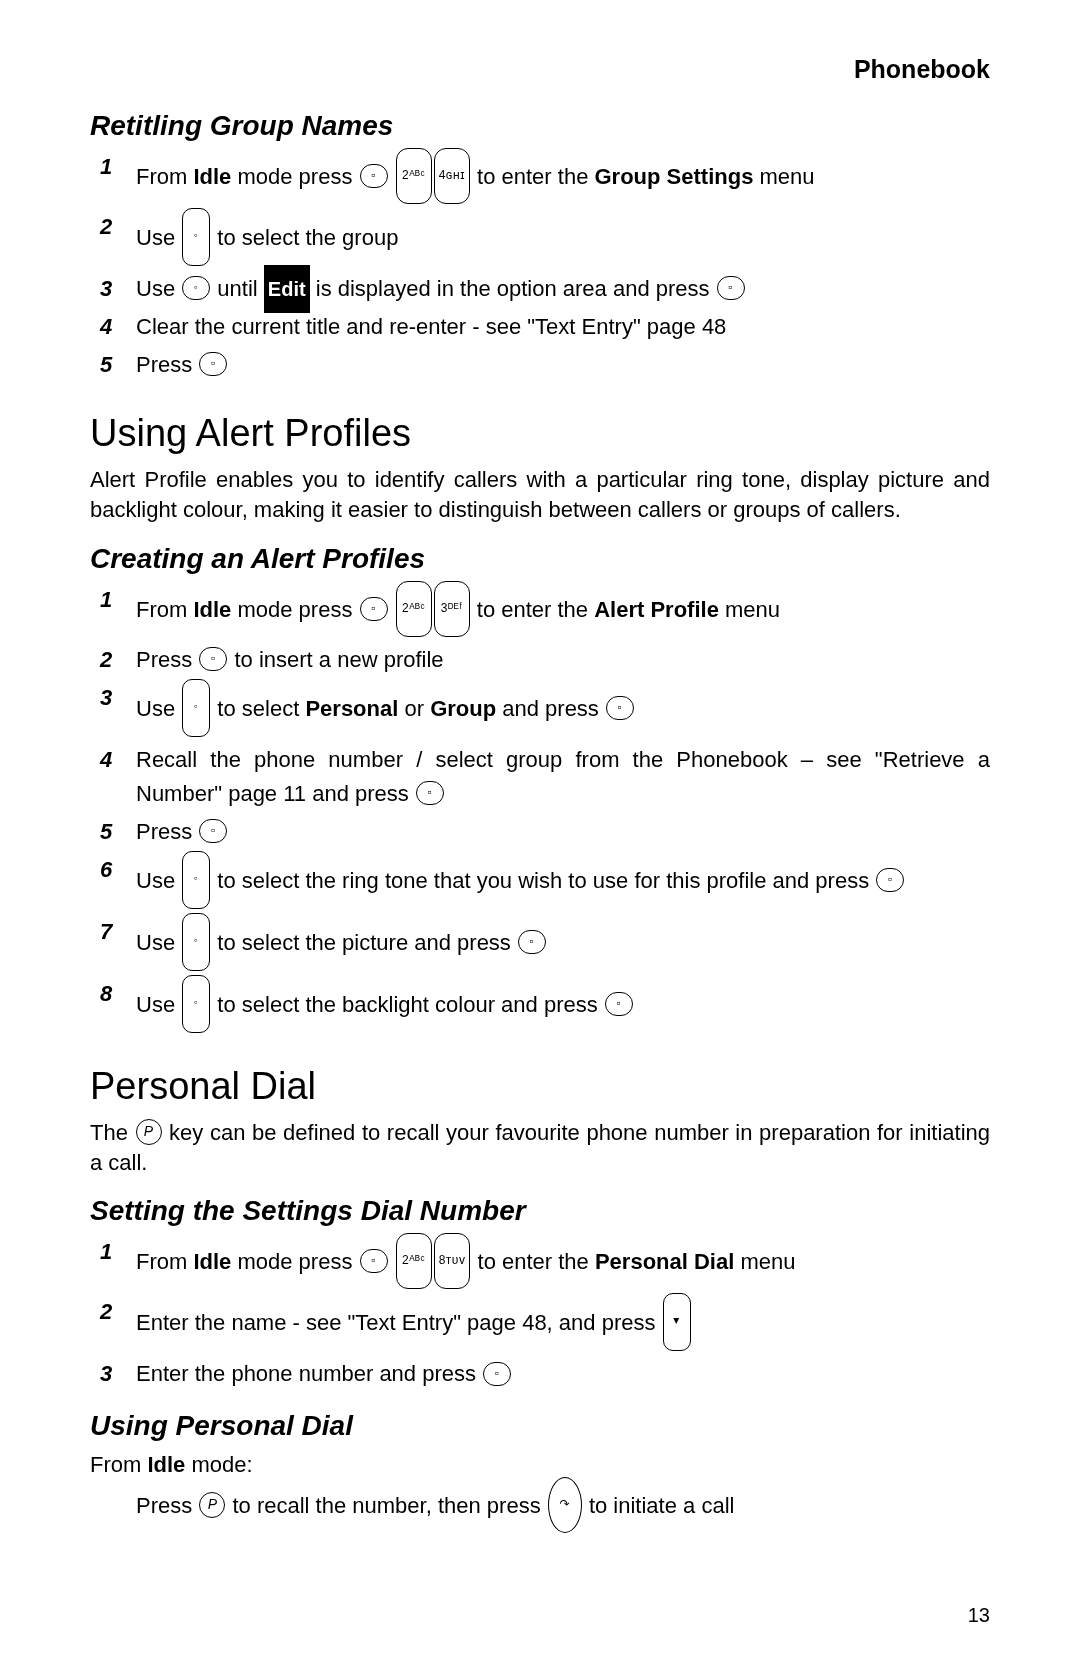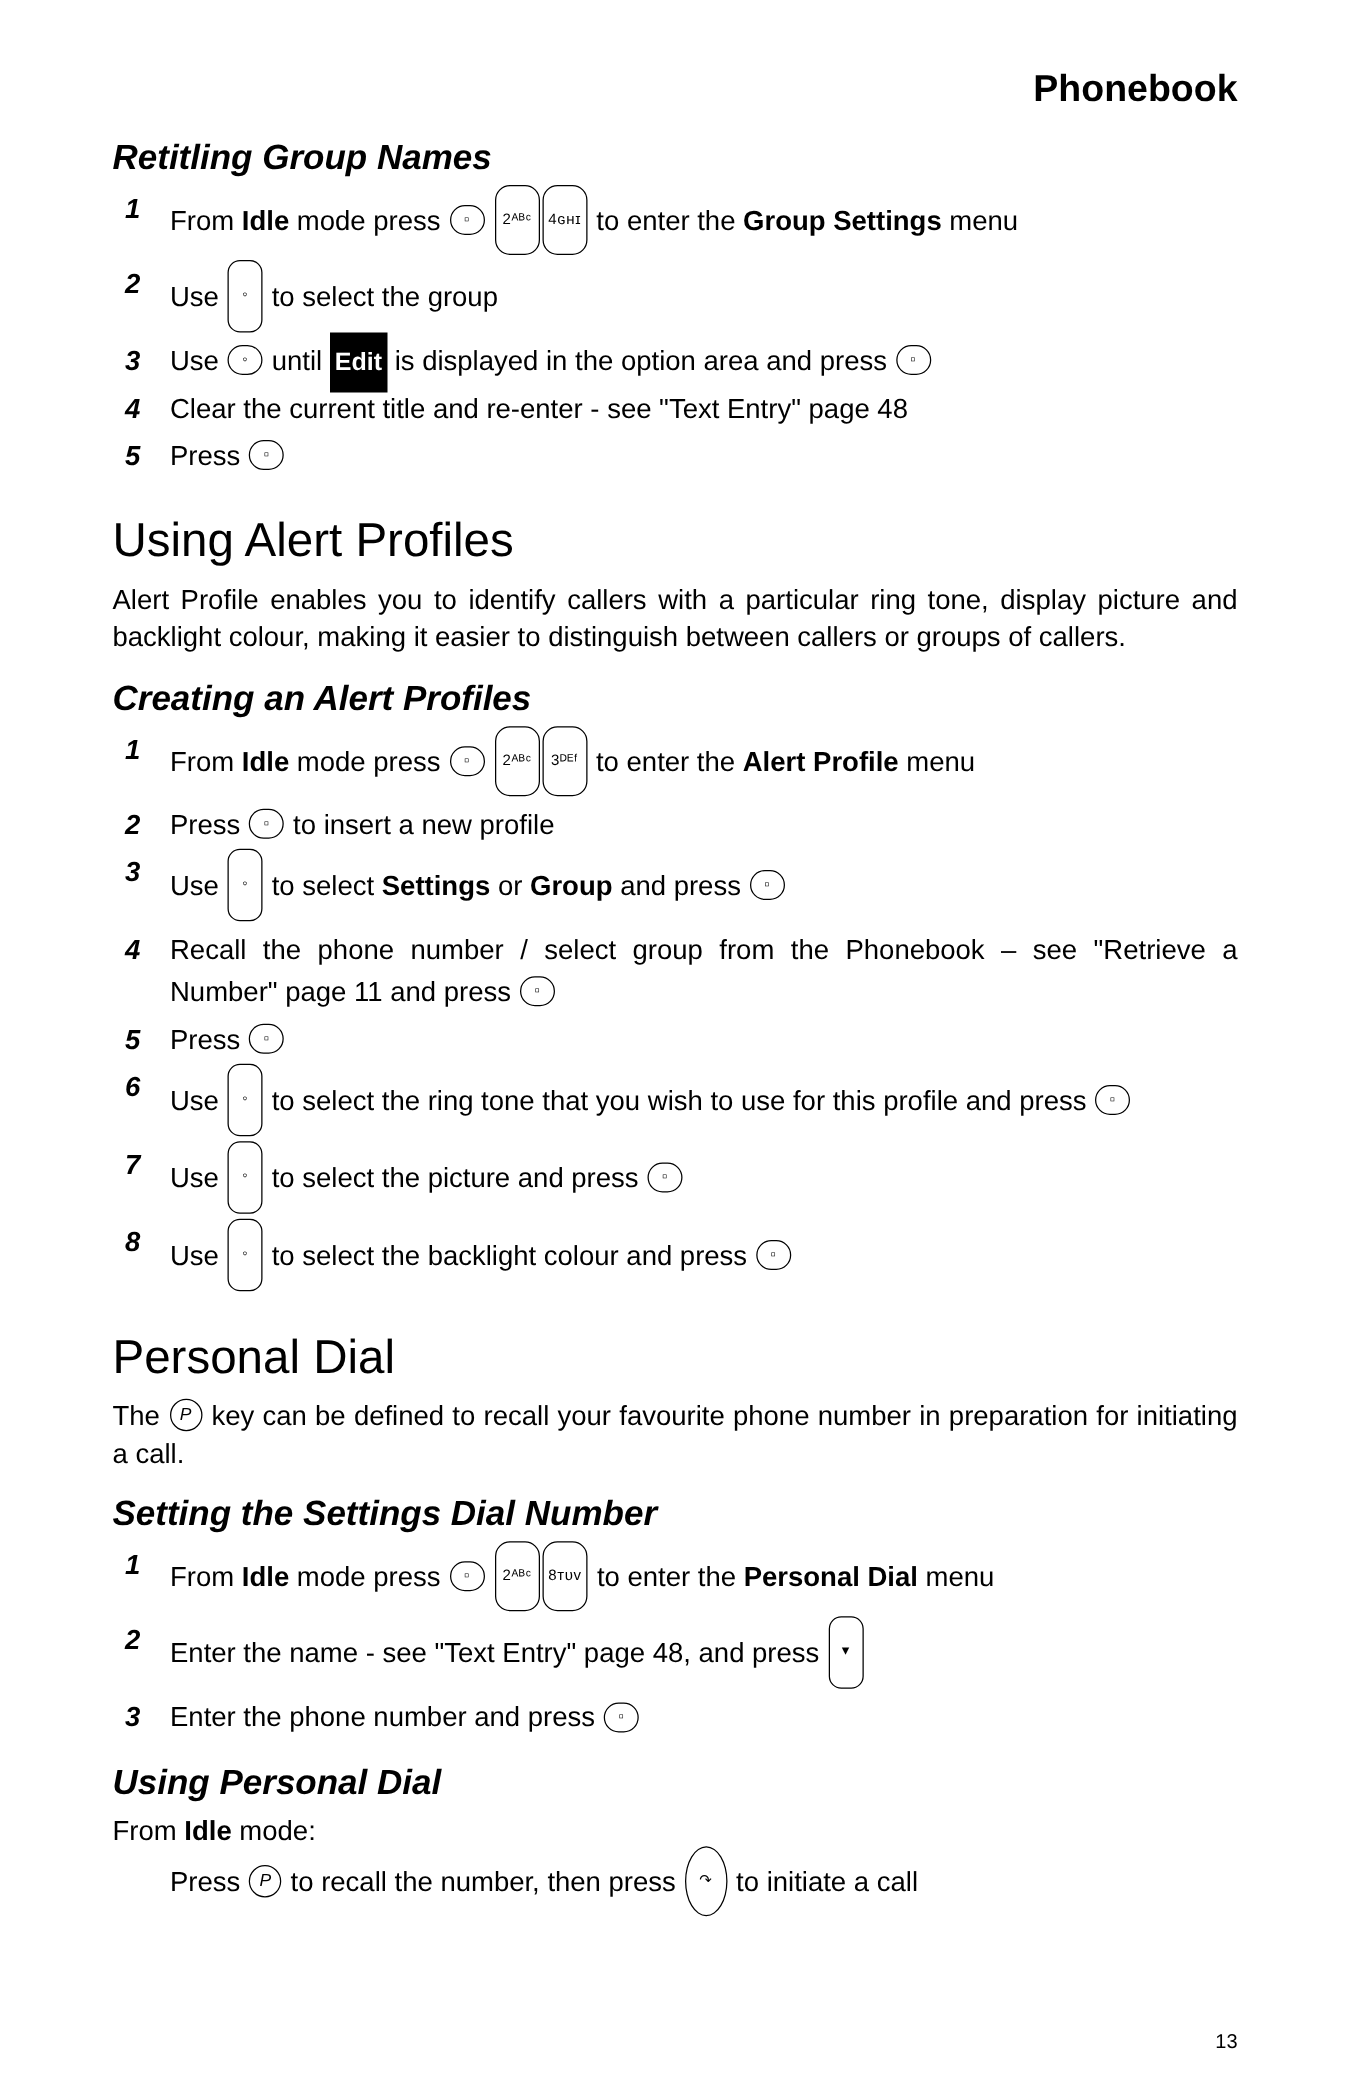--- a/index.html
+++ b/index.html
@@ -10,21 +10,21 @@
     padding: 70px 90px 50px 90px;
     box-sizing: border-box;
     color: #000;
     position: relative;
   }
   .header-right {
     position: absolute;
     top: 55px;
     right: 90px;
     font-weight: bold;
-    font-size: 30px;
+    font-size: 25px;
     margin-left: 44px;
   }
   .subheading {
     font-weight: bold;
     font-style: italic;
     font-size: 28px;
     margin-top: 18px;
     margin-bottom: 8px;
   }
   .heading-large {
@@ -103,23 +103,23 @@
     padding: 13px 4px;
     font-size: 20px;
   }
   .indent {
     padding-left: 46px;
     font-size: 22px;
     line-height: 1.55;
   }
   .page-num {
     position: absolute;
-    bottom: 24px;
+    bottom: 40px;
     right: 90px;
-    font-size: 16px;
+    font-size: 20px;
   }
   b { font-weight: bold; }
 </style>
 </head>
 <body>
 
 <div class="header-right">Phonebook</div>
 
 <div class="subheading" style="margin-top:40px">Retitling Group Names</div>
 <ol class="steps">
@@ -149,21 +149,21 @@
   <li>
     <span>From </span><b>Idle</b><span> mode press </span>
     <span class="icon-key small">▫</span>
     <span class="icon-key">2ᴬᴮᶜ</span><span class="icon-key">3ᴰᴱᶠ</span>
     <span> to enter the </span><b>Alert Profile</b><span> menu</span>
   </li>
   <li>
     <span>Press </span><span class="icon-key small">▫</span><span> to insert a new profile</span>
   </li>
   <li>
-    <span>Use </span><span class="icon-key tall">◦</span><span> to select </span><b>Settings</b><span> or </span><b>Group</b><span> and press </span><span class="icon-key small">▫</span>
+    <span>Use </span><span class="icon-key tall">◦</span><span> to select </span><b>Personal</b><span> or </span><b>Group</b><span> and press </span><span class="icon-key small">▫</span>
   </li>
   <li>
     <span>Recall the phone number / select group from the Phonebook – see "Retrieve a Number" page 11 and press </span><span class="icon-key small">▫</span>
   </li>
   <li>
     <span>Press </span><span class="icon-key small">▫</span>
   </li>
   <li>
     <span>Use </span><span class="icon-key tall">◦</span><span> to select the ring tone that you wish to use for this profile and press </span><span class="icon-key small">▫</span>
   </li>

